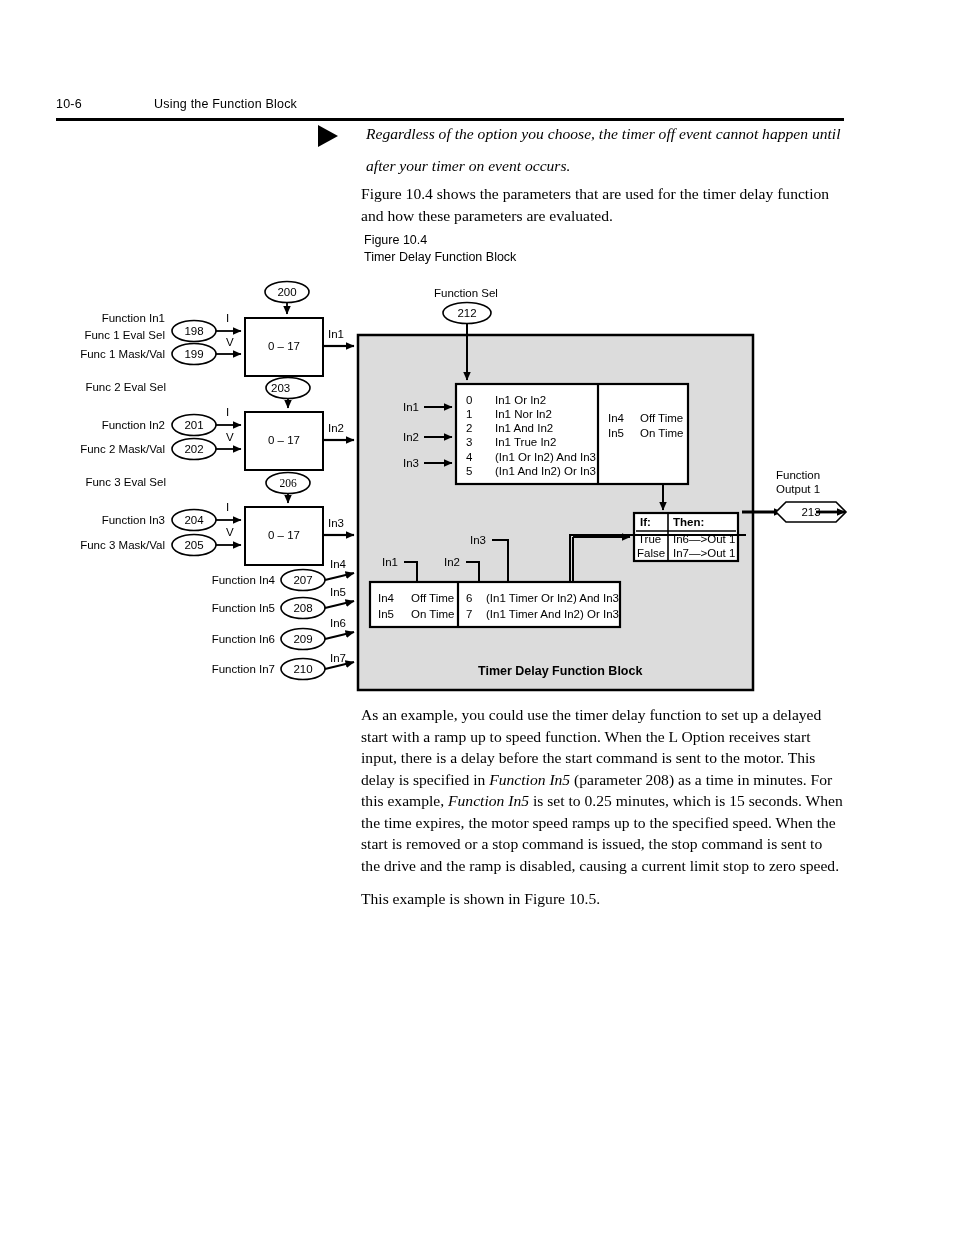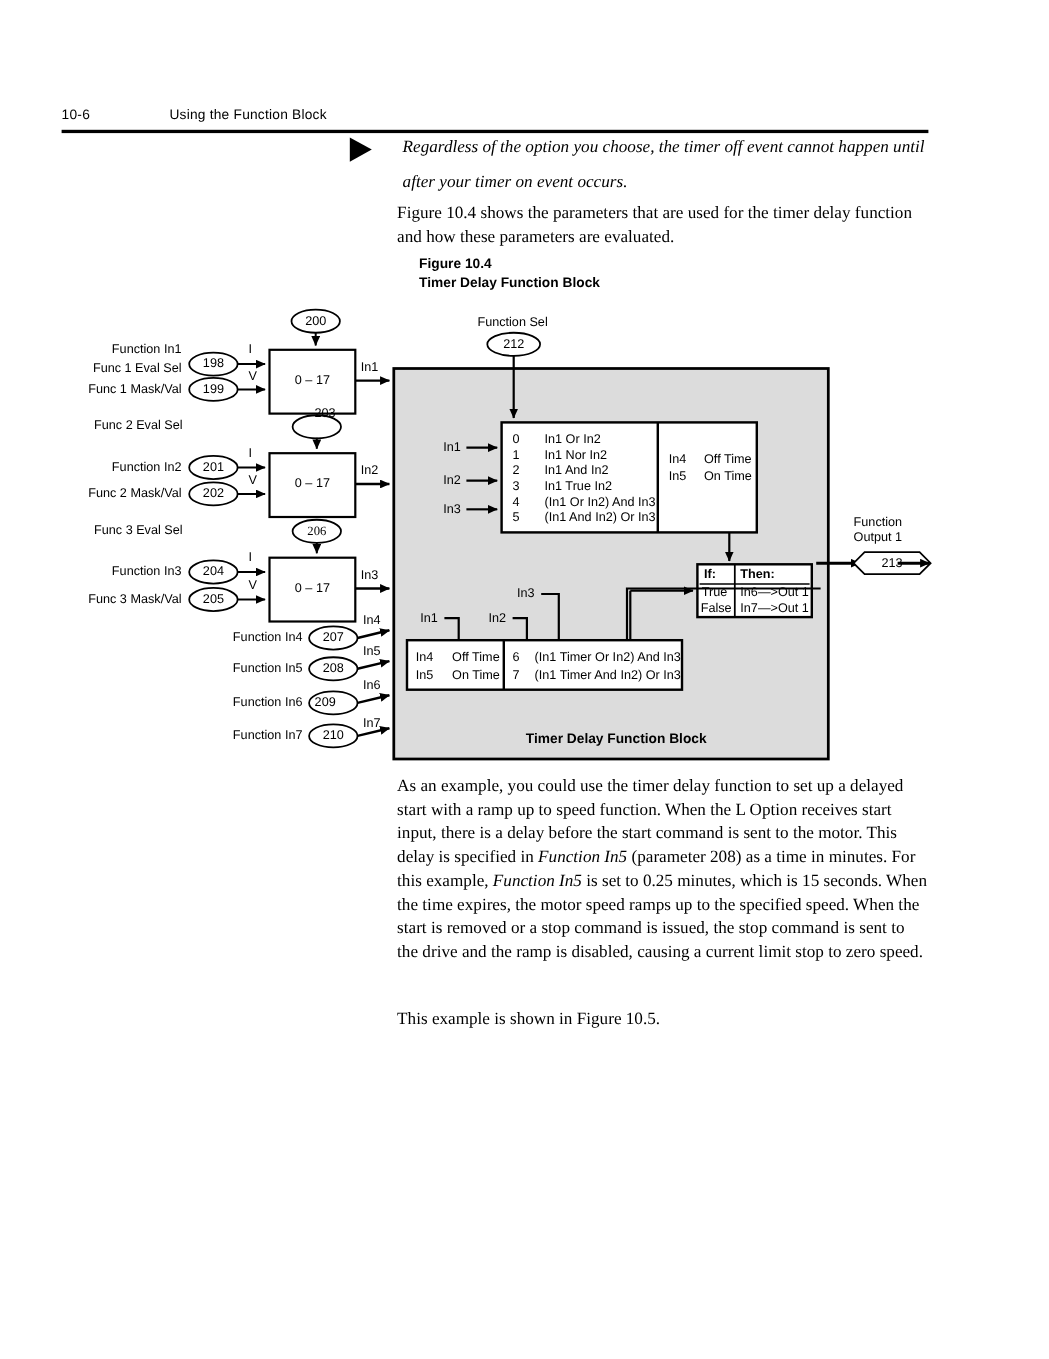--- a/index.html
+++ b/index.html
@@ -20,23 +20,23 @@
             border-left:20px solid #000;border-top:11px solid transparent;
             border-bottom:11px solid transparent;}
   .note-txt{position:absolute;left:48px;top:0;width:480px;font-style:italic;
             font-size:15.6px;line-height:32px;}
 
   
   .para{position:absolute;left:361px;width:482px;font-size:15.6px;line-height:21.5px;
         text-align:left;}
   .p-intro{top:183px;}
   .p-ex{top:704px;}
-  .p-last{top:888px;margin-top:28px;}
-  .fig-cap{position:absolute;left:381px;top:232px;
-           font-family:"Liberation Sans",sans-serif;font-weight:bold;font-size:12.5px;
+  .p-last{top:888px;}
+  .fig-cap{position:absolute;left:364px;top:232px;
+           font-family:"Liberation Sans",sans-serif;font-weight:normal;font-size:12.5px;
            line-height:17px;}
   em{font-style:italic;}
 
   
   .fig{position:absolute;left:0;top:270px;width:954px;height:430px;
        font-family:"Liberation Sans",sans-serif;font-size:11.5px;color:#000;}
   .fig svg{position:absolute;left:0;top:0;}
 
   .lbl{position:absolute;white-space:nowrap;font-family:"Liberation Sans",sans-serif;
        font-size:11.5px;line-height:13px;}
@@ -155,21 +155,21 @@
   <div class="lbl lbl-r" style="left:50px;top:42px;width:115px;">Function In1</div>
   <div class="lbl" style="left:177px;top:55px;width:34px;text-align:center;">198</div>
   <div class="lbl lbl-r" style="left:40px;top:78px;width:125px;">Func 1 Mask/Val</div>
   <div class="lbl" style="left:177px;top:78px;width:34px;text-align:center;">199</div>
   <div class="lbl" style="left:226px;top:42px;">I</div>
   <div class="lbl" style="left:226px;top:66px;">V</div>
   <div class="lbl" style="left:245px;top:70px;width:78px;text-align:center;">0 – 17</div>
   <div class="lbl" style="left:328px;top:58px;">In1</div>
 
   <div class="lbl lbl-r" style="left:56px;top:111px;width:110px;">Func 2 Eval Sel</div>
-  <div class="lbl" style="left:271px;top:100px;width:34px;text-align:right;">203</div>
+  <div class="lbl" style="left:271px;top:112px;width:34px;text-align:left;">203</div>
   <div class="lbl lbl-r" style="left:50px;top:149px;width:115px;">Function In2</div>
   <div class="lbl" style="left:177px;top:149px;width:34px;text-align:center;">201</div>
   <div class="lbl lbl-r" style="left:40px;top:173px;width:125px;">Func 2 Mask/Val</div>
   <div class="lbl" style="left:177px;top:173px;width:34px;text-align:center;">202</div>
   <div class="lbl" style="left:226px;top:136px;">I</div>
   <div class="lbl" style="left:226px;top:161px;">V</div>
   <div class="lbl" style="left:245px;top:164px;width:78px;text-align:center;">0 – 17</div>
   <div class="lbl" style="left:328px;top:152px;">In2</div>
 
   <div class="lbl lbl-r" style="left:56px;top:206px;width:110px;">Func 3 Eval Sel</div>
@@ -185,21 +185,21 @@
 
   <div class="lbl lbl-r" style="left:160px;top:304px;width:115px;">Function In4</div>
   <div class="lbl" style="left:286px;top:304px;width:34px;text-align:center;">207</div>
   <div class="lbl" style="left:330px;top:288px;">In4</div>
 
   <div class="lbl lbl-r" style="left:160px;top:332px;width:115px;">Function In5</div>
   <div class="lbl" style="left:286px;top:332px;width:34px;text-align:center;">208</div>
   <div class="lbl" style="left:330px;top:316px;">In5</div>
 
   <div class="lbl lbl-r" style="left:160px;top:363px;width:115px;">Function In6</div>
-  <div class="lbl" style="left:286px;top:363px;width:34px;text-align:left;">209</div>
+  <div class="lbl" style="left:286px;top:363px;width:34px;text-align:center;">209</div>
   <div class="lbl" style="left:330px;top:347px;">In6</div>
 
   <div class="lbl lbl-r" style="left:160px;top:393px;width:115px;">Function In7</div>
   <div class="lbl" style="left:286px;top:393px;width:34px;text-align:center;">210</div>
   <div class="lbl" style="left:330px;top:382px;">In7</div>
 
   <div class="lbl" style="left:434px;top:17px;">Function Sel</div>
   <div class="lbl" style="left:450px;top:37px;width:34px;text-align:center;">212</div>
 
   <div class="lbl" style="left:403px;top:131px;">In1</div>

